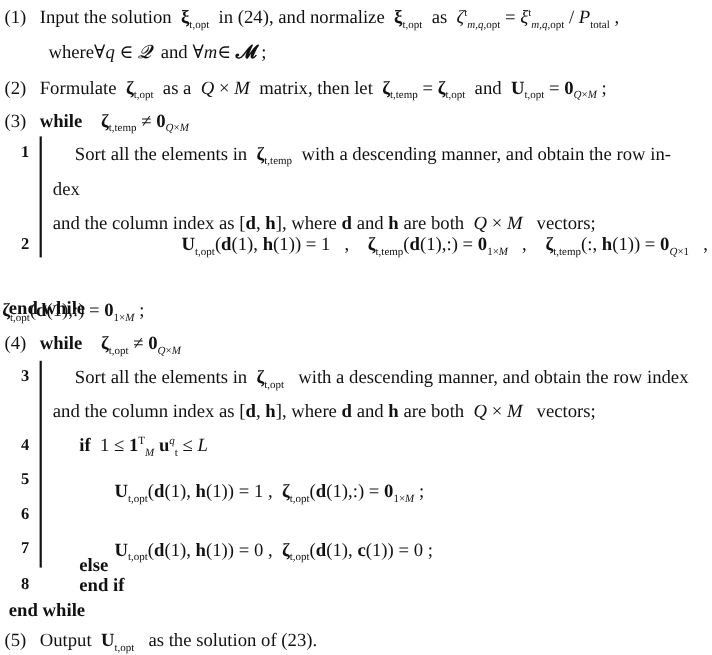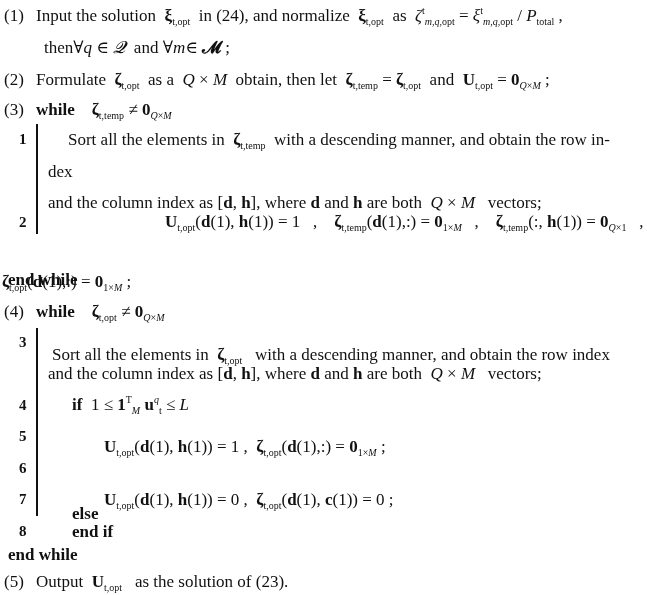--- a/index.html
+++ b/index.html
@@ -24,31 +24,31 @@
 <div class="line" style="left:4px;top:6px;text-align:center;">
   <span>(1)</span>
   <span class="sp"></span><span>Input the solution</span>
   &nbsp;<span class="bf">ξ</span><sub class="s">t,opt</sub>&nbsp;
   <span>in (24), and normalize</span>
   &nbsp;<span class="bf">ξ</span><sub class="s">t,opt</sub>&nbsp;
   <span>as</span>
   &nbsp;<span class="m">ζ</span><sup>t</sup><sub><i>m,q</i>,opt</sub> = <span class="m">ξ</span><sup>t</sup><sub><i>m,q</i>,opt</sub> / <span class="m">P</span><sub class="s">total</sub> ,
 </div>
 <div class="line" style="left:44px;top:38px;">
-  <span>then</span>∀<span class="m">q</span> ∈ <span class="m">𝓠</span>&nbsp;
+  <span>where</span>∀<span class="m">q</span> ∈ <span class="m">𝓠</span>&nbsp;
   <span>and</span>&nbsp;∀<span class="m">m</span>∈ <span class="bf m">𝓜</span> ;
 </div>
 
 <div class="line" style="left:4px;top:70px;">
   <span>(2)</span>
   <span class="sp"></span><span>Formulate</span>
   &nbsp;<span class="bf">ζ</span><sub class="s">t,opt</sub>&nbsp;
   <span>as a</span>
   &nbsp;<span class="m">Q</span> × <span class="m">M</span>&nbsp;
-  <span>obtain, then let</span>
+  <span>matrix, then let</span>
   &nbsp;<span class="bf">ζ</span><sub class="s">t,temp</sub> = <span class="bf">ζ</span><sub class="s">t,opt</sub>&nbsp;
   <span>and</span>
   &nbsp;<span class="bf">U</span><sub class="s">t,opt</sub> = <span class="bf">0</span><sub><i>Q</i>×<i>M</i></sub> ;
 </div>
 
 <div class="line" style="left:4px;top:100px;">
   <span>(3)</span>
   <span class="sp"></span><b class="kw">while</b>
   &nbsp;&nbsp;&nbsp;<span class="bf">ζ</span><sub class="s">t,temp</sub> ≠ <span class="bf">0</span><sub><i>Q</i>×<i>M</i></sub>
 </div>
@@ -84,21 +84,21 @@
 </div>
 
 <div class="line" style="left:4px;top:302px;">
   <span>(4)</span>
   <span class="sp"></span><b class="kw">while</b>
   &nbsp;&nbsp;&nbsp;<span class="bf">ζ</span><sub class="s">t,opt</sub> ≠ <span class="bf">0</span><sub><i>Q</i>×<i>M</i></sub>
 </div>
 
 <div class="bar" style="left:36px;top:328px;height:188px;"></div>
 <div class="num" style="left:19px;top:334px;">3</div>
-<div class="line" style="left:52px;top:333px;margin-top:12px;">
+<div class="line" style="left:68px;top:333px;">
   <span>Sort all the elements in</span>
   &nbsp;<span class="bf">ζ</span><sub class="s">t,opt</sub>&nbsp;&nbsp;
   <span>with a descending manner, and obtain the row index</span>
 </div>
 <div class="line" style="left:48px;top:364px;">
   <span>and the column index as [</span><span class="bf">d</span>, <span class="bf">h</span><span>], where</span>
   <span class="bf">d</span> <span>and</span> <span class="bf">h</span>
   <span>are both</span>
   &nbsp;<span class="m">Q</span> × <span class="m">M</span>&nbsp;&nbsp;
   <span>vectors;</span>

